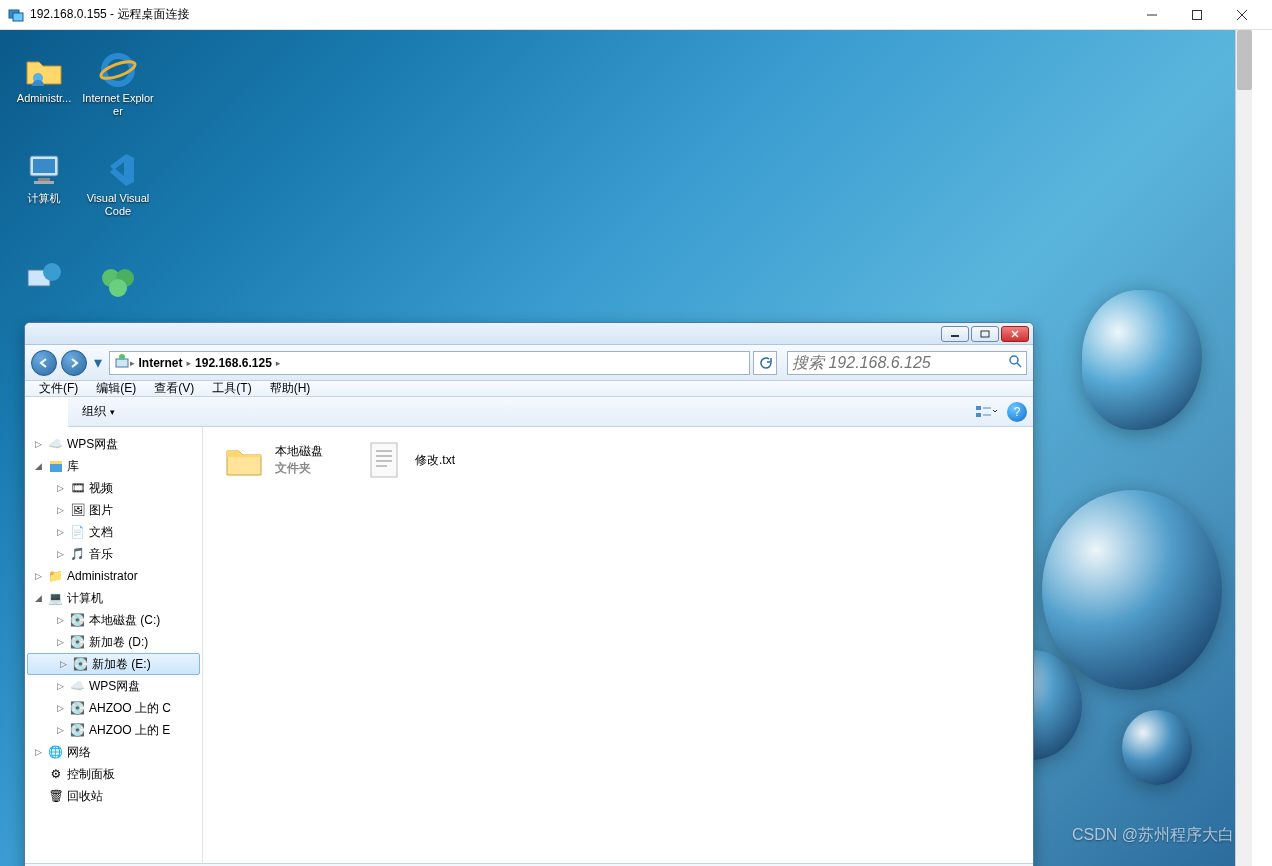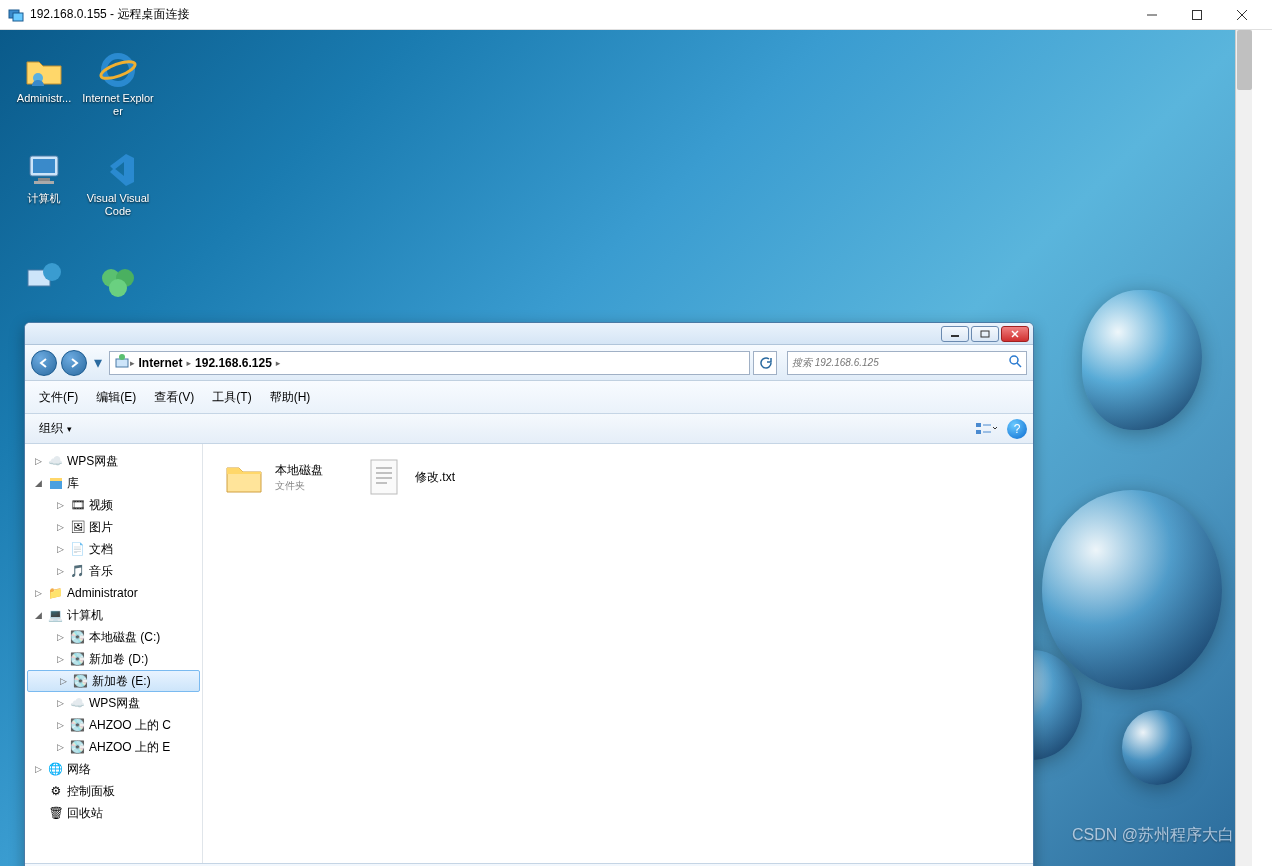--- a/index.html
+++ b/index.html
@@ -35,47 +35,47 @@
 .exp-titlebar .ctl.close { background:linear-gradient(#f08080,#d03030); border-color:#a02020; color:#fff; }
 
 .exp-nav { height:36px; background:linear-gradient(#f7fbff,#e0ecf8); display:flex; align-items:center; padding:0 6px; gap:4px; border-bottom:1px solid #c0d0e0; }
 .nav-btn { width:26px; height:26px; border-radius:50%; background:radial-gradient(circle at 35% 30%,#6caae0,#2a6aa0); border:1px solid #1a5a90; display:flex; align-items:center; justify-content:center; color:#fff; cursor:default;}
 .nav-dd { width:14px; height:20px; display:flex; align-items:center; justify-content:center; color:#2a6aa0; }
 .addr-box { flex:1; height:24px; background:#fff; border:1px solid #a0b0c5; display:flex; align-items:center; padding:0 4px; font-size:12px; }
 .addr-box .crumb { display:flex; align-items:center; gap:2px; padding:0 4px; cursor:default;font-weight:bold; }
 .addr-box .sep { color:#666; font-size:9px; }
 .refresh-btn { width:24px; height:24px; border:1px solid #a0b0c5; background:#fff; display:flex; align-items:center; justify-content:center; color:#2a6aa0; cursor:default; margin-left:-1px;}
 .search-box { width:240px; height:24px; background:#fff; border:1px solid #a0b0c5; display:flex; align-items:center; padding:0 4px; font-size:12px; margin-left:6px;}
-.search-box input { flex:1; border:none; outline:none; font-size:10px; color:#888; font-style:italic; }
+.search-box input { flex:1; border:none; outline:none; font-size:16px; color:#888; font-style:italic; }
 .search-box .sico { color:#2a7ad0; }
 
-.exp-menu { height:33px; background:linear-gradient(#f8fbff,#eaf2fa); display:flex; align-items:center; padding:0 6px; gap:2px; border-bottom:1px solid #c5d5e5; font-size:12px;}
+.exp-menu { height:16px; background:linear-gradient(#f8fbff,#eaf2fa); display:flex; align-items:center; padding:0 6px; gap:2px; border-bottom:1px solid #c5d5e5; font-size:12px;}
 .exp-menu .mi { padding:2px 8px; cursor:default; }
 
-.exp-toolbar { height:30px; background:linear-gradient(#f5f9fd,#e5eef8); display:flex; align-items:center; padding:0 6px; border-bottom:1px solid #c5d5e5; font-size:12px;}
+.exp-toolbar { height:30px; background:linear-gradient(#f5f9fd,#e5eef8); display:flex; align-items:center; padding:0 6px; border-bottom:1px solid #c5d5e5; font-size:12px;margin-left:43px;}
 .exp-toolbar .org { padding:2px 8px; display:flex; align-items:center; gap:4px; cursor:default; }
 .exp-toolbar .spacer { flex:1; }
 .exp-toolbar .tbtn { width:40px; height:22px; display:flex; align-items:center; justify-content:center; cursor:default; color:#2a6aa0;}
 .exp-toolbar .help { width:20px; height:20px; border-radius:50%; background:radial-gradient(circle at 35% 30%,#6acaff,#0a6ad0); color:#fff; display:flex; align-items:center; justify-content:center; font-size:12px; cursor:default;}
 
 .exp-body { flex:1; display:flex; overflow:hidden; }
 .nav-pane { width:178px; background:#fff; border-right:1px solid #e0e5ea; overflow-y:auto; font-size:12px; padding:6px 0;}
 .tree-item { display:flex; align-items:center; height:22px; padding-left:8px; gap:3px; cursor:default; white-space:nowrap;}
 .tree-item.sel { background:linear-gradient(#e8f3ff,#cde5fa); border:1px solid #7abaf0; border-radius:2px; margin:0 2px; }
 .tree-item .arr { width:10px; font-size:9px; color:#666; }
 .tree-item .tico { width:16px; height:16px; display:flex; align-items:center; justify-content:center; }
 .tree-item.l1 { padding-left:10px; }
 .tree-item.l2 { padding-left:32px; }
 
 .content-pane { flex:1; background:#fff; position:relative; padding:12px 20px; display:flex; gap:40px; align-items:flex-start;}
 .file-item { display:flex; align-items:center; gap:10px; cursor:default;}
 .file-item .fico { width:42px; height:42px; display:flex; align-items:center; justify-content:center;}
 .file-item .finfo { font-size:12px; }
 .file-item .fname { color:#000; }
-.file-item .ftype { color:#888; font-size:10px;}
+.file-item .ftype { color:#888; font-size:12px;font-weight:bold;}
 
 .exp-status { height:32px; background:linear-gradient(#f3f8fd,#e3edf7); border-top:1px solid #c5d5e5; display:flex; align-items:center; padding:0 10px; gap:14px; font-size:12px; color:#3a5a8a;}
 .exp-status .sico { width:32px; height:28px; }
 
 .watermark { position:absolute; right:18px; bottom:20px; color:rgba(230,240,255,.7); font-size:16px; text-shadow:0 1px 2px rgba(0,0,0,.4); }
 </style>
 </head>
 <body>
 
 <div class="outer-titlebar">

